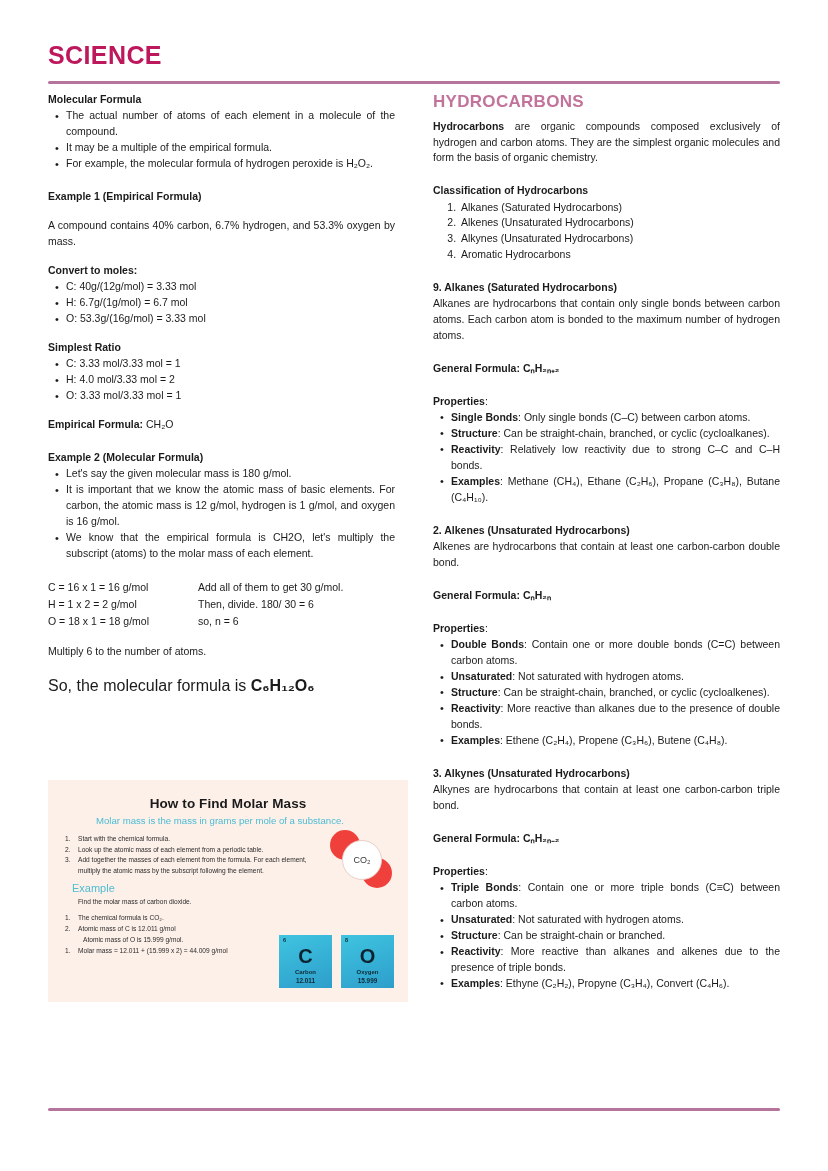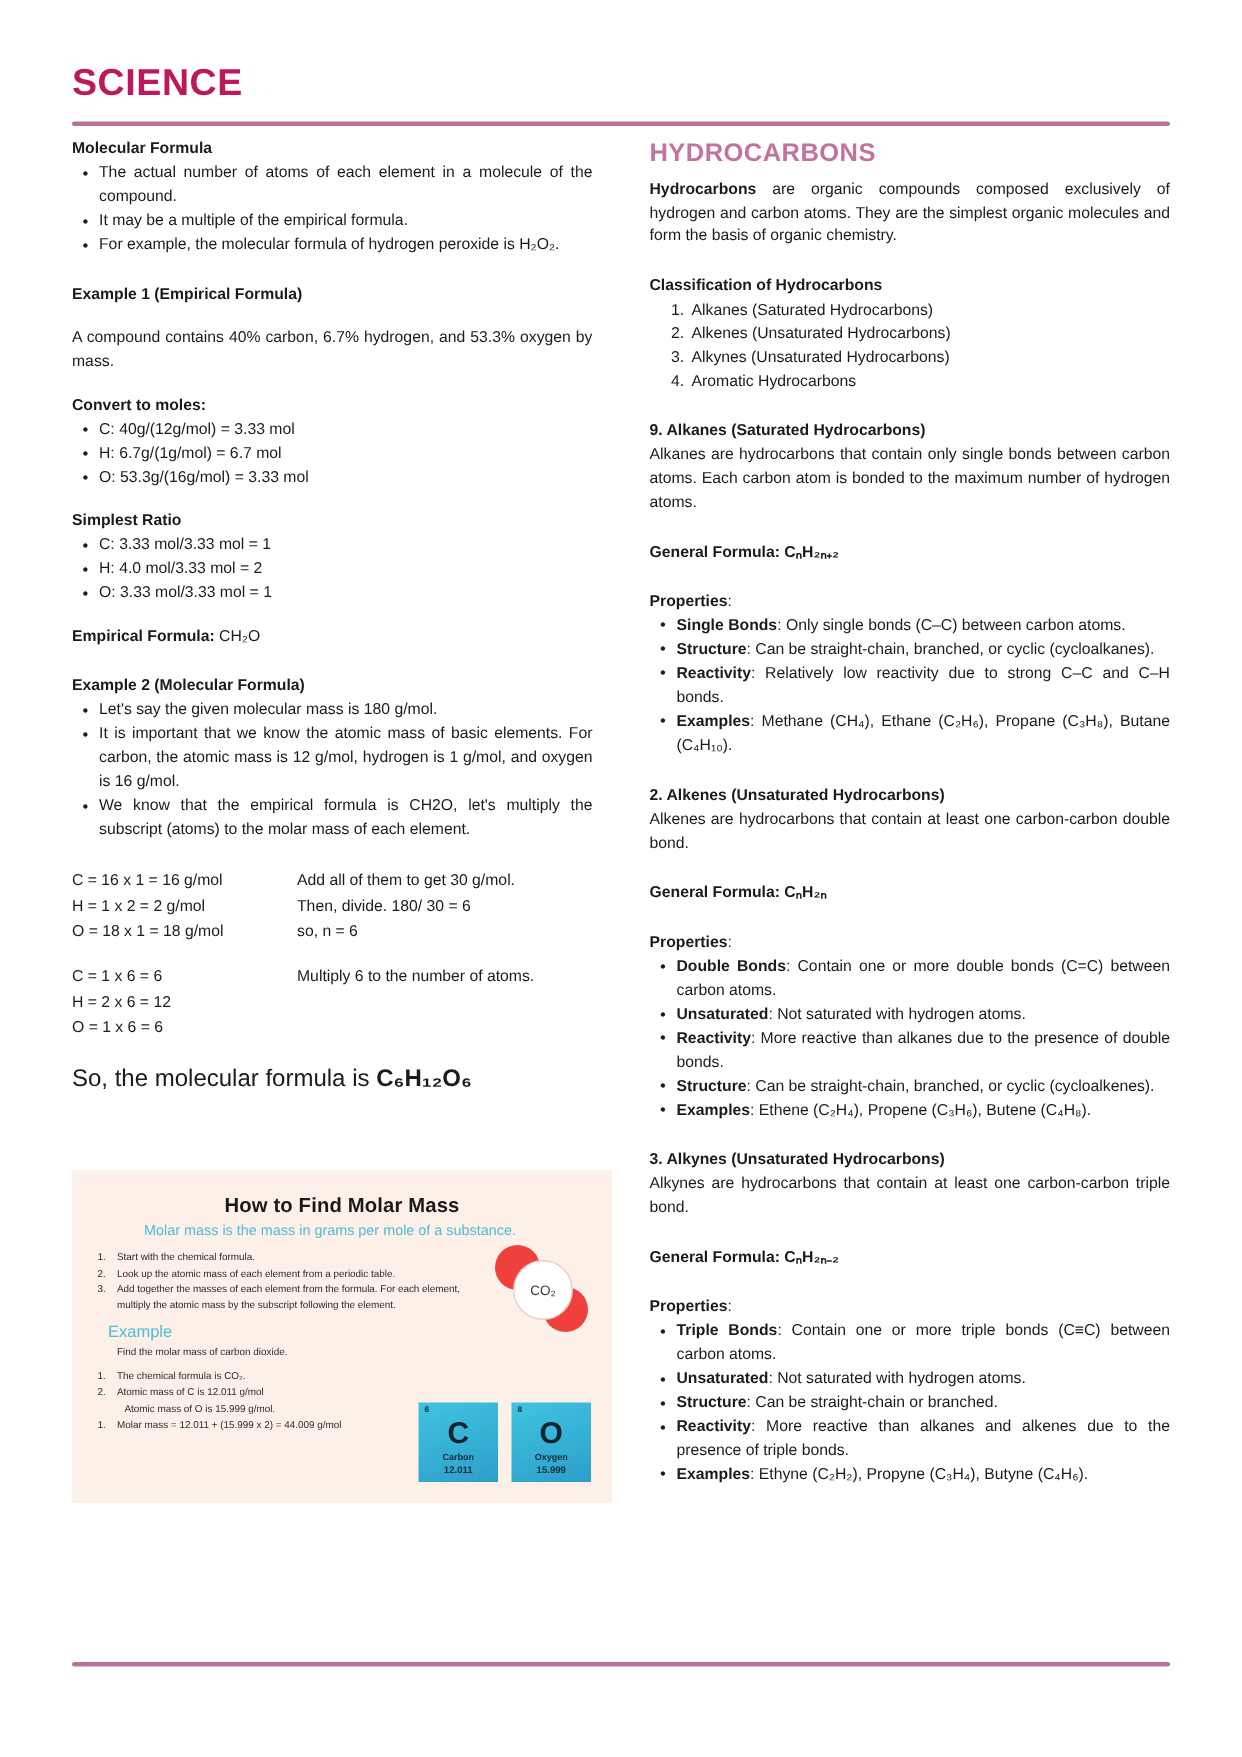--- a/index.html
+++ b/index.html
@@ -347,25 +347,20 @@
           <div class="calc-right">
             <div>Add all of them to get 30 g/mol.</div>
             <div>Then, divide. 180/ 30 = 6</div>
             <div>so, n = 6</div>
           </div>
         </div>
 
         <div class="gap-m"></div>
 
         <div class="calcblock">
-          <div class="calc-left">
-            <div>C = 1 x 6 = 6</div>
-            <div>H = 2 x 6 = 12</div>
-            <div>O = 1 x 6 = 6</div>
-          </div>
           <div class="calc-right">
             <div>Multiply 6 to the number of atoms.</div>
           </div>
         </div>
 
         <div class="gap-l"></div>
 
         <div class="para">
           <span>So, the molecular formula is</span>
           <b>C₆H₁₂O₆</b>
@@ -420,22 +415,22 @@
         <div class="gap-l"></div>
         <div class="h-sub">
           <span>General Formula:</span>
           <span>CₙH₂ₙ</span>
         </div>
         <div class="gap-l"></div>
         <div class="h-sub"><span>Properties</span><span style="font-weight:normal">:</span></div>
         <ul class="bullets">
           <li><b>Double Bonds</b><span>: Contain one or more double bonds (C=C) between carbon atoms.</span></li>
           <li><b>Unsaturated</b><span>: Not saturated with hydrogen atoms.</span></li>
+          <li><b>Structure</b><span>: Can be straight-chain, branched, or cyclic (cycloalkenes).</span></li>
           <li><b>Reactivity</b><span>: More reactive than alkanes due to the presence of double bonds.</span></li>
-          <li><b>Structure</b><span>: Can be straight-chain, branched, or cyclic (cycloalkenes).</span></li>
           <li><b>Examples</b><span>: Ethene (C₂H₄), Propene (C₃H₆), Butene (C₄H₈).</span></li>
         </ul>
       </div>
 
       <div class="gap-l"></div>
 
       <div>
         <div class="h-sub">3. Alkynes (Unsaturated Hydrocarbons)</div>
         <p class="para">Alkynes are hydrocarbons that contain at least one carbon-carbon triple bond.</p>
         <div class="gap-l"></div>
@@ -443,21 +438,21 @@
           <span>General Formula:</span>
           <span>CₙH₂ₙ₋₂</span>
         </div>
         <div class="gap-l"></div>
         <div class="h-sub"><span>Properties</span><span style="font-weight:normal">:</span></div>
         <ul class="bullets">
           <li><b>Triple Bonds</b><span>: Contain one or more triple bonds (C≡C) between carbon atoms.</span></li>
           <li><b>Unsaturated</b><span>: Not saturated with hydrogen atoms.</span></li>
           <li><b>Structure</b><span>: Can be straight-chain or branched.</span></li>
           <li><b>Reactivity</b><span>: More reactive than alkanes and alkenes due to the presence of triple bonds.</span></li>
-          <li><b>Examples</b><span>: Ethyne (C₂H₂), Propyne (C₃H₄), Butyne (C₄H₆).</span></li>
+          <li><b>Examples</b><span>: Ethyne (C₂H₂), Propyne (C₃H₄), Convert (C₄H₆).</span></li>
         </ul>
       </div>
 
     </div>
   </div>
 
   <div class="infocard">
     <div class="info-title">How to Find Molar Mass</div>
     <div class="info-sub">Molar mass is the mass in grams per mole of a substance.</div>
 

